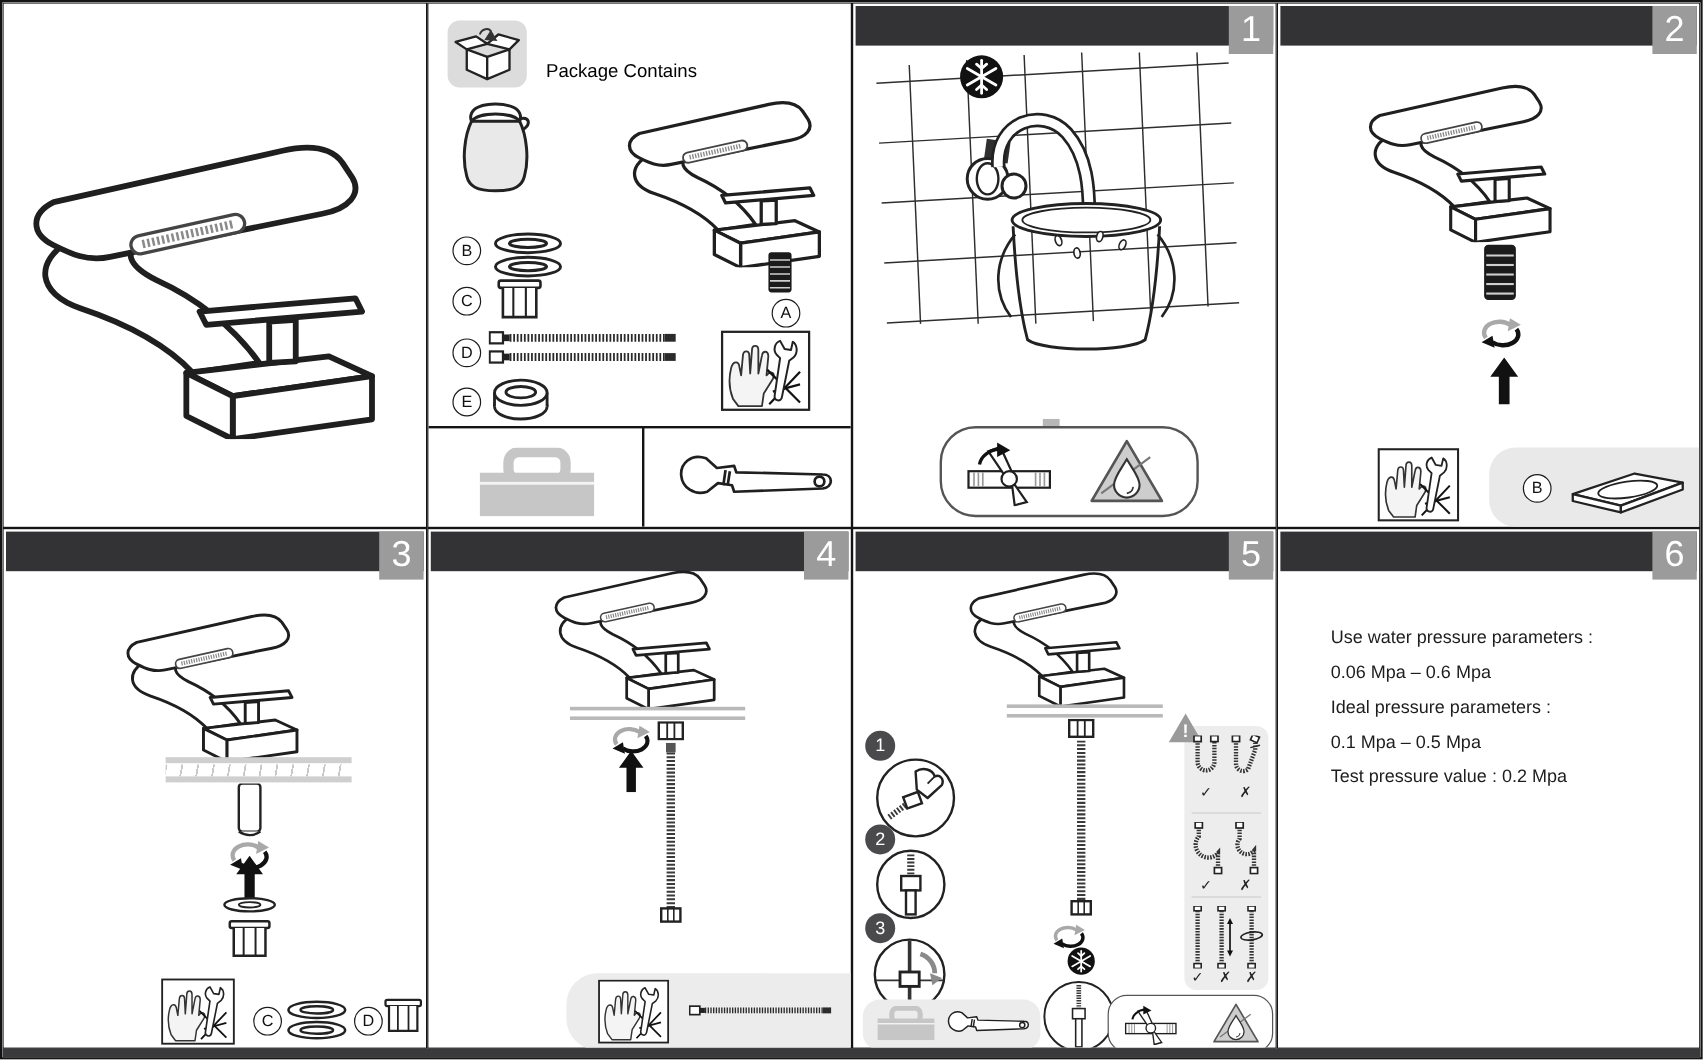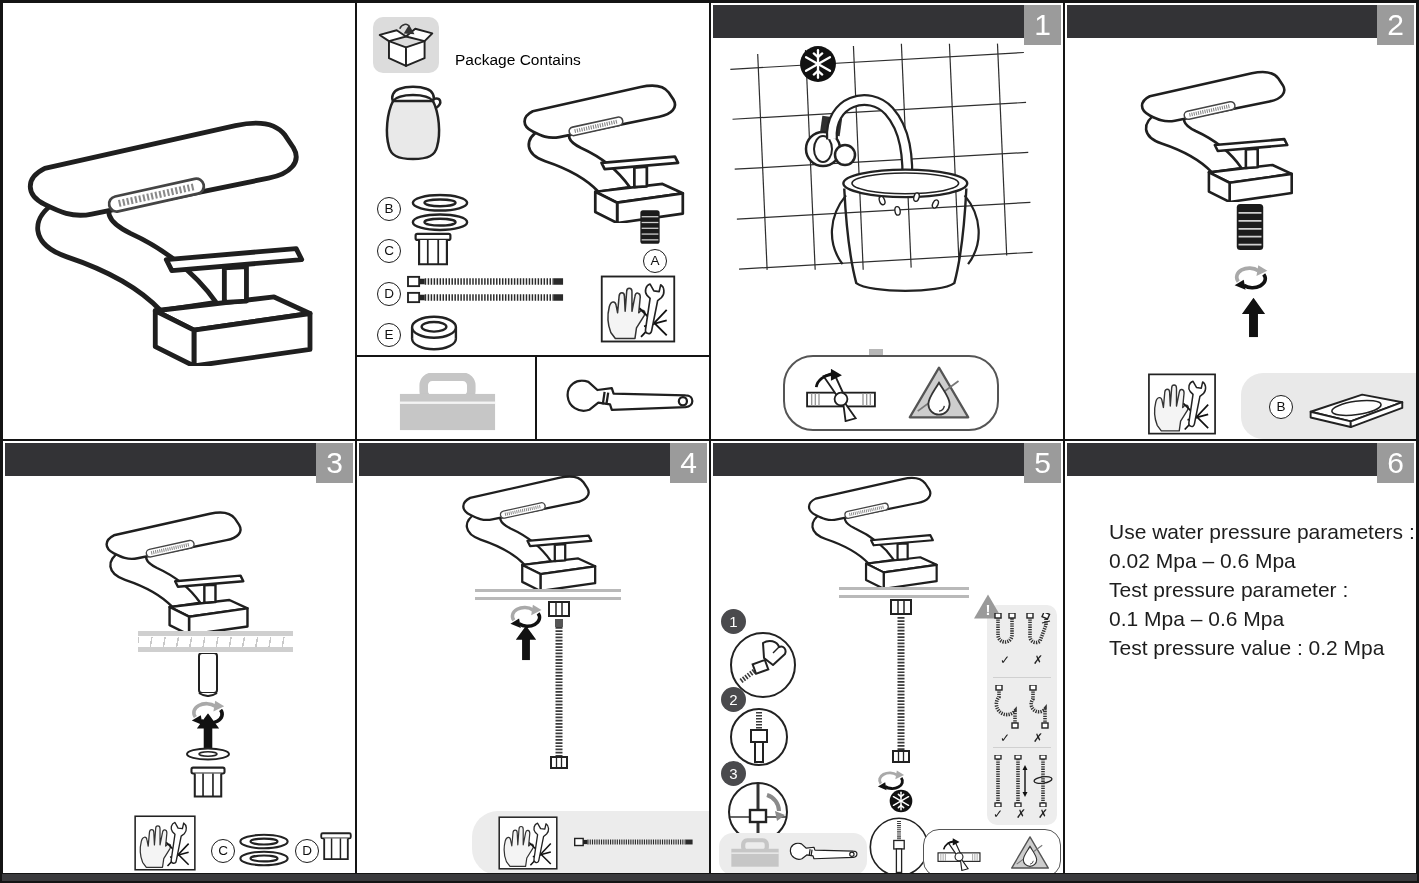--- a/index.html
+++ b/index.html
@@ -16,21 +16,21 @@
   .grayarea{position:absolute;background:#e9e9e9;}
   .pill{position:absolute;border:2px solid #555;border-radius:30px;background:#fff;}
   .gpill{position:absolute;background:#ececec;border-radius:14px;}
   .counterbar{position:absolute;background:#cfcfcf;height:5px;}
   .counterhatch{position:absolute;background:repeating-linear-gradient(100deg,#c9c9c9 0 1.5px,transparent 1.5px 13px);}
   .stepnum{position:absolute;width:25px;height:25px;border-radius:50%;background:#4a4a4d;color:#fff;
            font-size:15px;line-height:25px;text-align:center;}
   .warnpanel{position:absolute;background:#ededed;border-radius:10px;}
   .warnrowline{position:absolute;left:6px;right:6px;height:1px;background:#d0d0d0;}
   .mark{position:absolute;font-size:12px;color:#222;}
-  .s6text{position:absolute;font-size:21px;line-height:29px;color:#1d1d1d;white-space:nowrap;}
+  .s6text{position:absolute;font-size:15px;line-height:29px;color:#1d1d1d;white-space:nowrap;}
   .botstrip{position:absolute;left:0;right:0;top:872px;height:7px;background:#3a3a3d;}
   svg{display:block;}
 </style>
 </head>
 <body>
 
 <svg width="0" height="0" style="position:absolute">
   <defs>
     <symbol id="sym-faucet" viewBox="0 0 230 215">
       <g fill="#ffffff" stroke="#1f1f1f" stroke-width="3.5" stroke-linejoin="round" stroke-linecap="round">
@@ -560,21 +560,21 @@
           <use href="#sym-tridrop"></use>
         </svg>
     </div>
   </div>
 
   <div class="panel" style="left:1062px;top:438px;width:353px;height:434px;">
     <div class="hdr"></div>
     <div class="hdrnum">6</div>
     <div class="s6text" style="left:44px;top:76px;">
       <div>Use water pressure parameters :</div>
-      <div>0.02 Mpa – 0.6 Mpa</div>
-      <div>Test pressure parameter :</div>
-      <div>0.1 Mpa – 0.6 Mpa</div>
+      <div>0.06 Mpa – 0.6 Mpa</div>
+      <div>Ideal pressure parameters :</div>
+      <div>0.1 Mpa – 0.5 Mpa</div>
       <div>Test pressure value : 0.2 Mpa</div>
     </div>
   </div>
 
   <div class="botstrip"></div>
 </div>
 
 </body></html>

